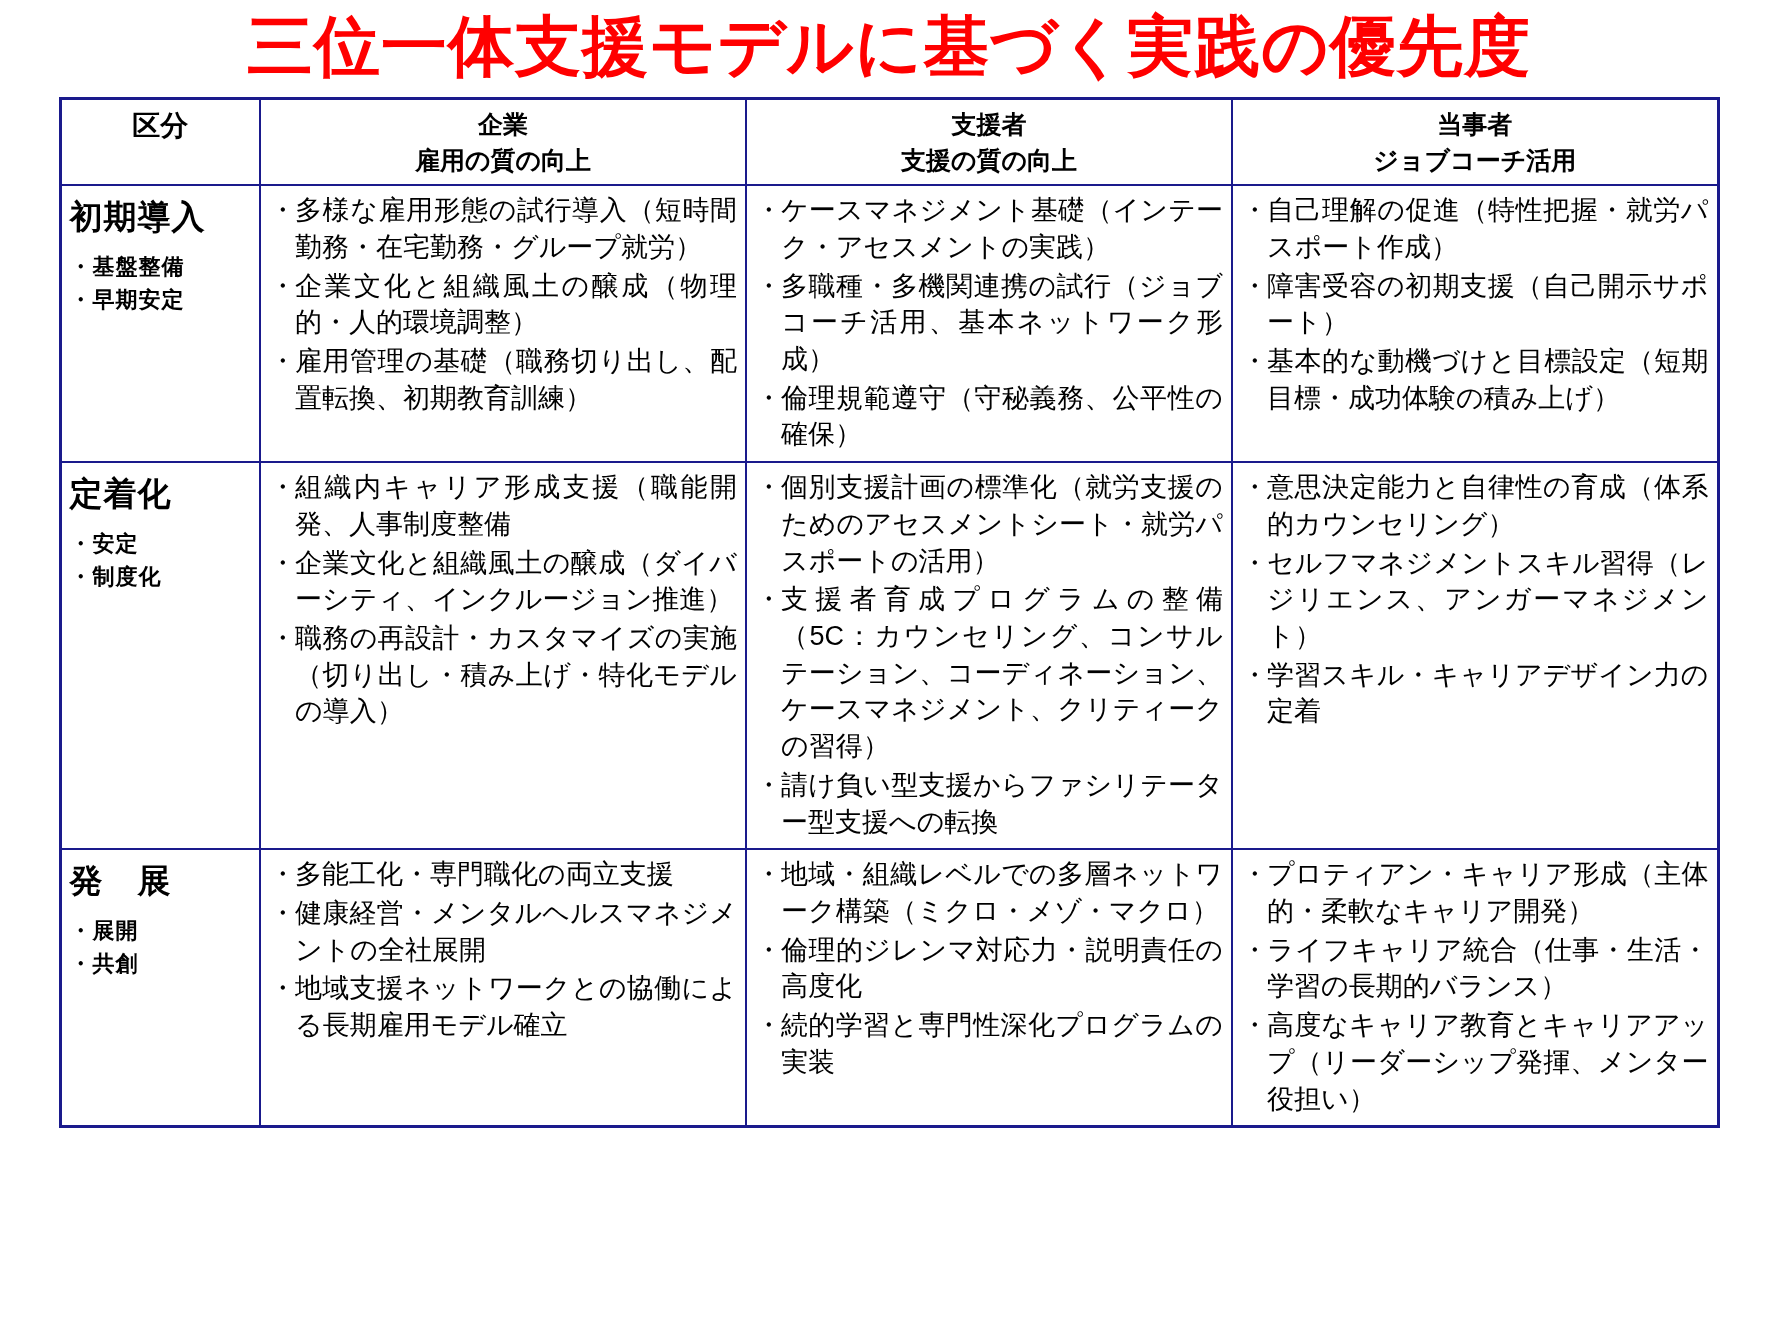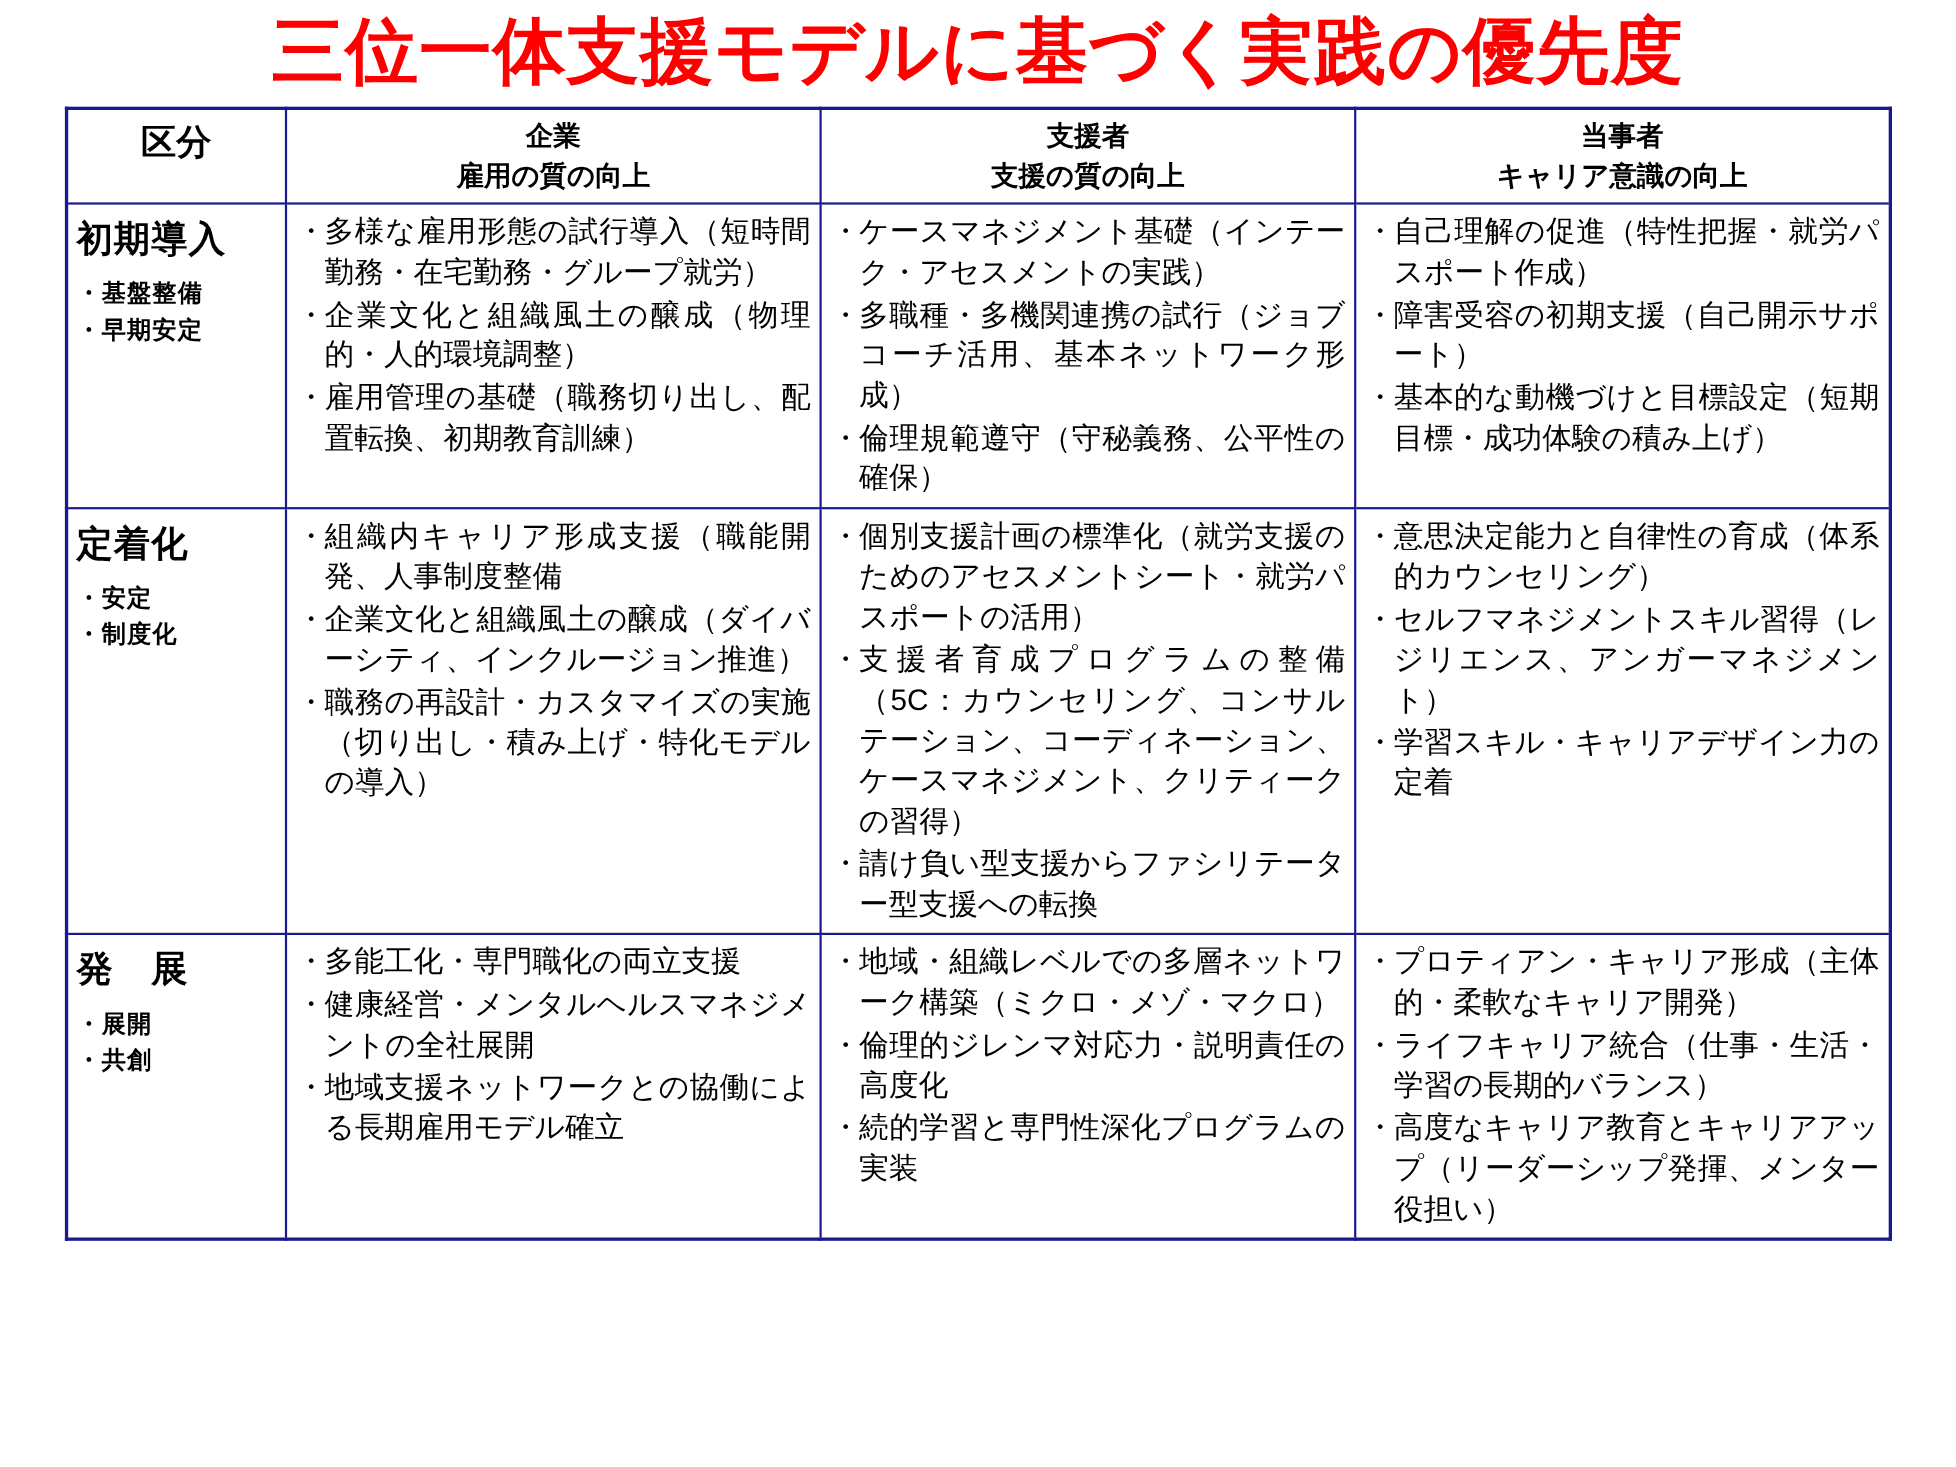--- a/index.html
+++ b/index.html
@@ -49,21 +49,21 @@
   thead th {
     text-align: center;
     vertical-align: middle;
     font-weight: bold;
     font-size: 25px;
     padding: 10px 4px 12px 4px;
     line-height: 1.45;
   }
   thead th .hdr-main { display: block; }
   thead th .hdr-sub  { display: block; }
-  thead th.div-head { font-size: 32px; }
+  thead th.div-head { font-size: 28px; }
 
   td.rowhead {
     text-align: left;
     vertical-align: middle;
     font-weight: bold;
     font-size: 31px;
     line-height: 1.5;
     letter-spacing: 1px;
   }
   td.rowhead .stage { display: block; font-size: 33px; margin-bottom: 8px; }
@@ -113,21 +113,21 @@
         <th>
           <span class="hdr-main">企業</span>
           <span class="hdr-sub">雇用の質の向上</span>
         </th>
         <th>
           <span class="hdr-main">支援者</span>
           <span class="hdr-sub">支援の質の向上</span>
         </th>
         <th>
           <span class="hdr-main">当事者</span>
-          <span class="hdr-sub">キャリア意識の向上</span>
+          <span class="hdr-sub">ジョブコーチ活用</span>
         </th>
       </tr>
     </thead>
     <tbody>
 
       <tr>
         <td class="rowhead">
           <span class="stage">初期導入</span>
           <span class="sub">・基盤整備</span>
           <span class="sub">・早期安定</span>

